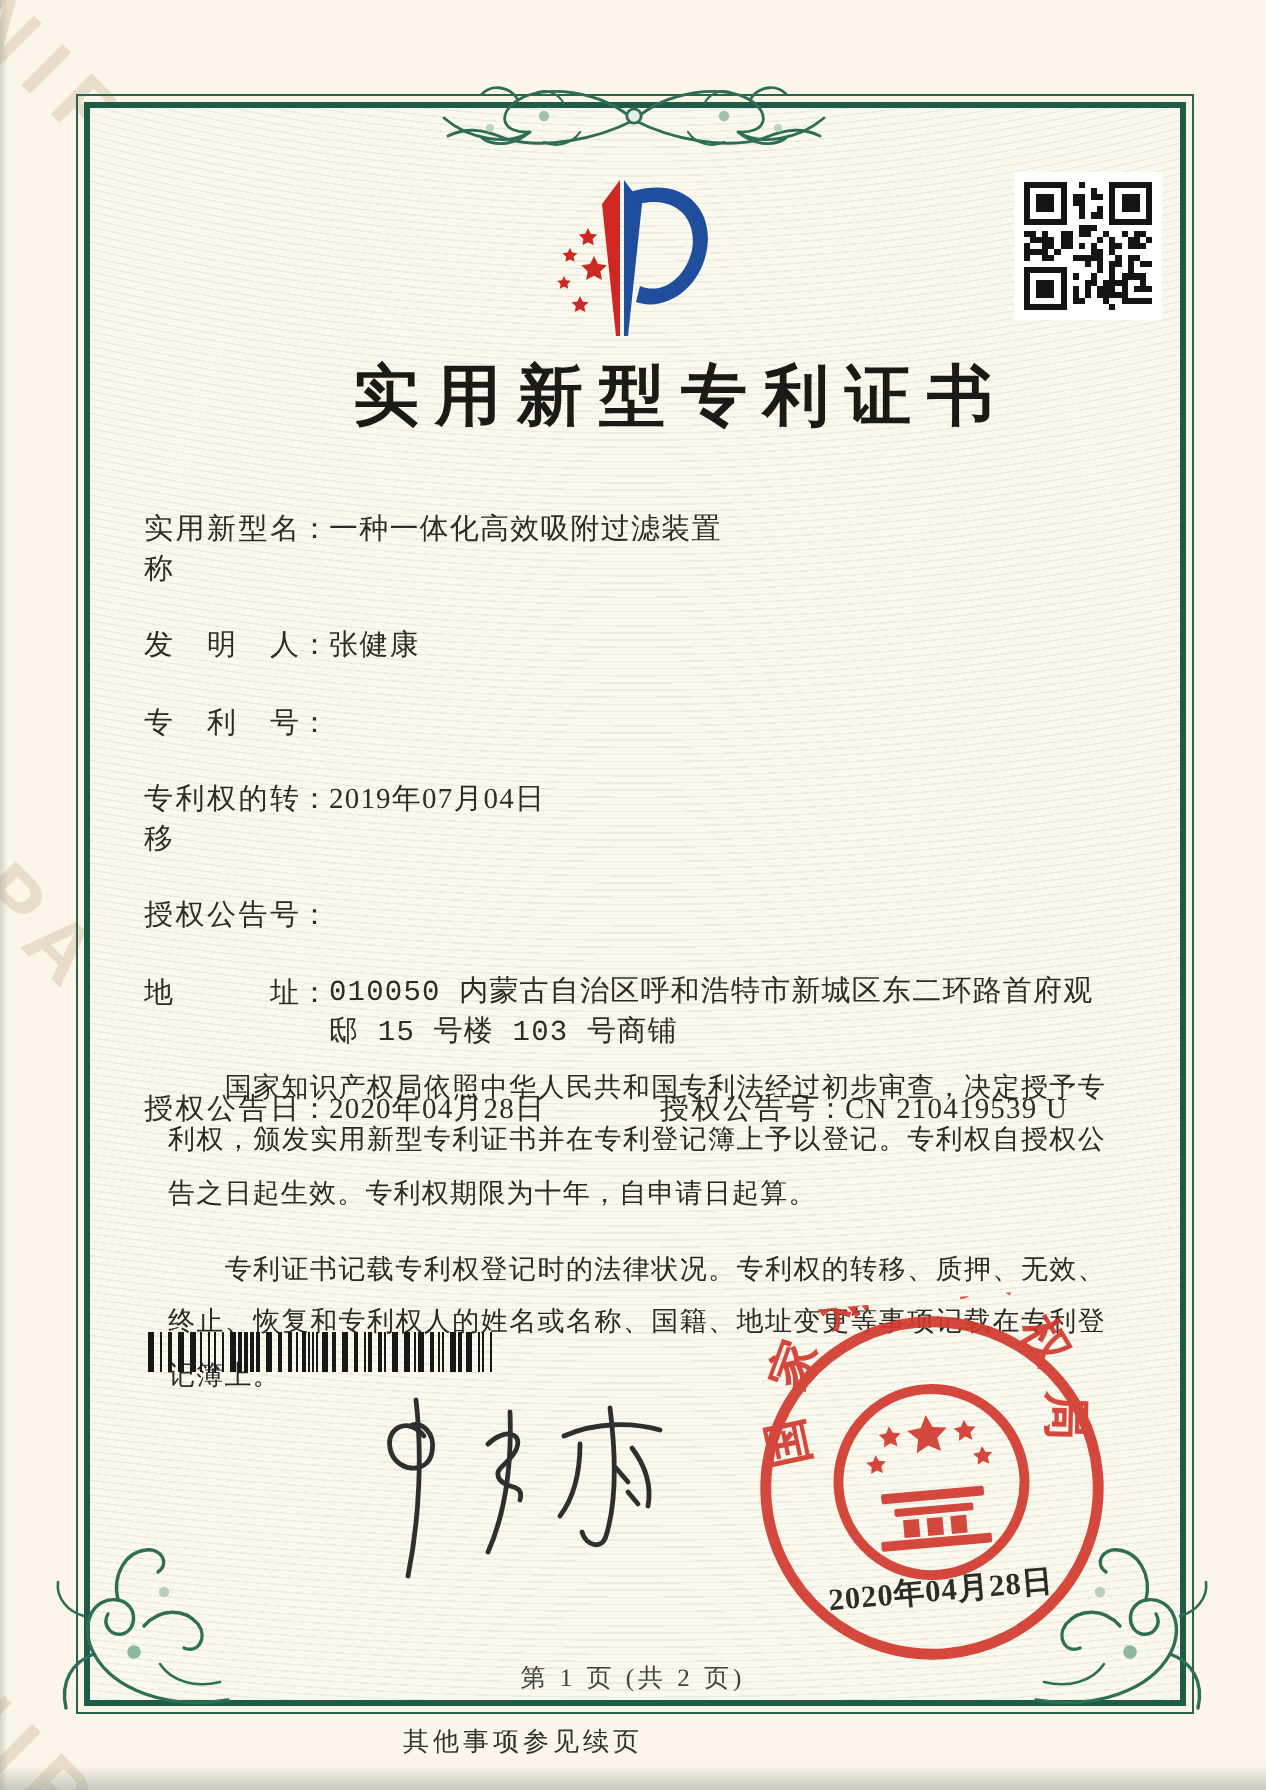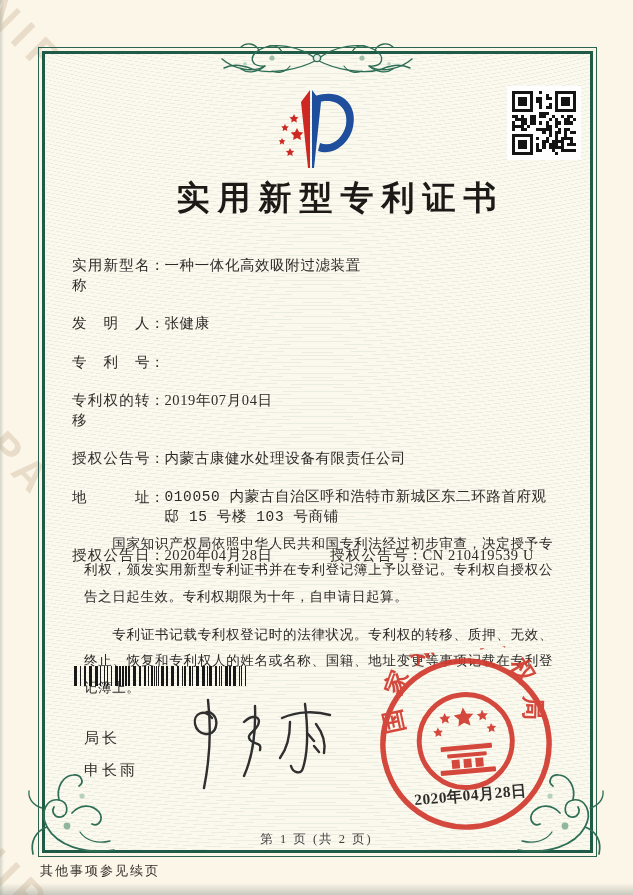--- a/index.html
+++ b/index.html
@@ -52,22 +52,22 @@
   .barcode{position:absolute;left:74px;top:666px;}
   
   .director{position:absolute;left:84px;top:729px;font-size:15px;letter-spacing:3px;color:#2f2d29;}
   .director div{margin-bottom:13px;}
   .signature{position:absolute;left:178px;top:696px;}
   
   .seal{position:absolute;left:372px;top:650px;transform:rotate(-5deg);opacity:.92;}
   
   .page-ind{position:absolute;left:0;right:0;top:831px;text-align:center;
       font-size:12.5px;letter-spacing:2px;color:#404040;}
-  .cont-note{position:absolute;left:0;right:110px;top:862px;
-      font-size:13px;letter-spacing:2px;color:#33312c;padding-left:40px;}
+  .cont-note{position:absolute;left:0;right:110px;top:862px;text-align:center;
+      font-size:13px;letter-spacing:2px;color:#33312c;}
   .flourish{position:absolute;}
 </style>
 </head>
 <body>
 
 <div class="page">
 
   <div class="wm" style="left:-20px;top:-42px;">CNIPA</div>
   <div class="wm" style="left:388px;top:244px;">CNIPA</div>
   <div class="wm" style="left:-58px;top:352px;">CNIPA</div>
@@ -272,21 +272,20 @@
         <span class="fcolon">：</span>
     </div>
     <div class="frow">
       <span class="flabel">专利权的转移</span>
         <span class="fcolon">：</span>
       <span class="fvalue">2019年07月04日</span>
     </div>
     <div class="frow">
       <span class="flabel">授权公告号</span>
         <span class="fcolon">：</span>
-      <span class="fvalue">内蒙古康健水处理设备有限责任公司</span>
     </div>
     <div class="frow addr">
       <span class="flabel">地址</span>
         <span class="fcolon">：</span>
       <span class="fvalue">010050 内蒙古自治区呼和浩特市新城区东二环路首府观邸 15 号楼 103 号商铺</span>
     </div>
     <div class="frow grant-row">
       <span class="flabel">授权公告日</span>
         <span class="fcolon">：</span>
       <span class="fvalue">2020年04月28日</span>
@@ -344,24 +343,20 @@
         <rect x="147" y="0" width="1" height="20"></rect>
         <rect x="151" y="0" width="3" height="20"></rect>
         <rect x="155" y="0" width="2" height="20"></rect>
         <rect x="159" y="0" width="3" height="20"></rect>
         <rect x="165" y="0" width="1" height="20"></rect>
         <rect x="167" y="0" width="1" height="20"></rect>
         <rect x="171" y="0" width="1" height="20"></rect>
       </g>
   </svg>
 
-  <div class="director">
-    <div>局长</div>
-    <div>申长雨</div>
-  </div>
 
   <svg class="signature" width="160" height="98" viewBox="0 0 160 98">
     <g stroke="#2f2f2f" stroke-width="2.4" fill="none" stroke-linecap="round">
       <path d="M34,22 C26,12 15,18 17,28 C19,40 36,42 38,30 C40,20 32,14 27,17"></path>
       <path d="M30,4 C33,30 32,62 26,92"></path>
       <path d="M66,26 C74,18 84,20 80,29 C76,37 68,38 72,44 C77,49 84,46 82,54"></path>
       <path d="M77,10 C78,38 74,62 66,80"></path>
       <path d="M104,22 C120,15 138,15 152,19"></path>
       <path d="M112,26 C112,42 108,54 102,62"></path>
       <path d="M127,8 C130,32 130,56 125,72 C123,79 115,77 113,70"></path>

